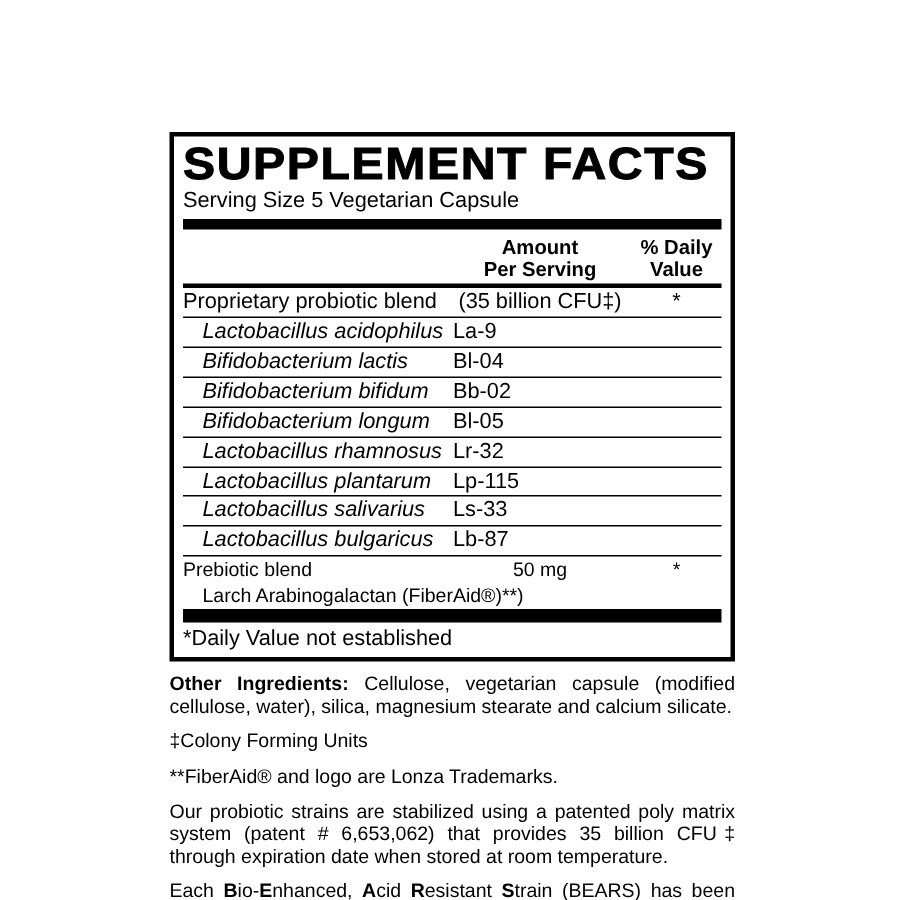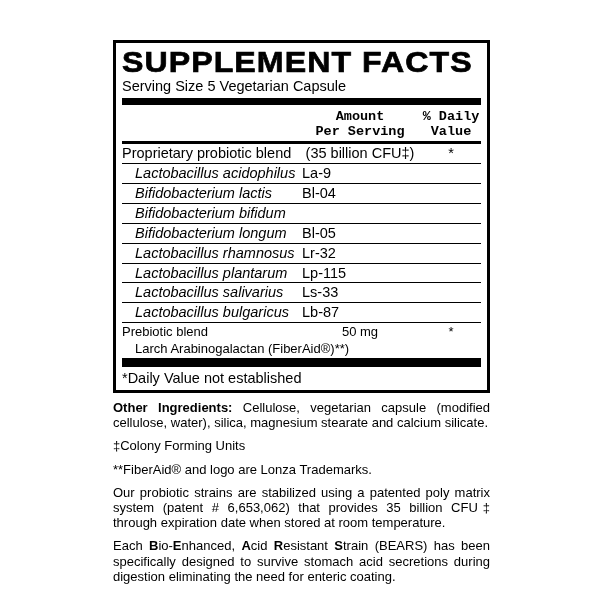--- a/index.html
+++ b/index.html
@@ -21,20 +21,21 @@
   .panel {
     position: absolute;
     left: 113px;
     top: 40px;
     width: 377px;
   }
   .facts-box {
     border: 3px solid #000;
     padding: 2px 6px 0 6px;
     box-sizing: border-box;
+    margin-top: 48px;
   }
   .title {
     font-size: 30px;
     font-weight: bold;
     letter-spacing: 1px;
     line-height: 1.0;
     white-space: nowrap;
     transform: scaleX(1.07);
     transform-origin: left center;
     -webkit-text-stroke: 0.7px #000;
@@ -54,21 +55,20 @@
     background: #000;
     margin-top: 2px;
   }
   .hdr-row {
     display: flex;
     align-items: flex-end;
     font-weight: bold;
     font-size: 13.5px;
     line-height: 1.12;
     padding: 4px 0 2px 0;
-    font-family: Liberation Mono, monospace;
   }
   .hdr-spacer { flex: 1; }
   .col-amt { width: 122px; text-align: center; }
   .col-dv  { width: 60px;  text-align: center; }
   .hdr-divider {
     height: 3px;
     background: #000;
   }
   .row {
     display: flex;
@@ -147,20 +147,21 @@
       <div class="row strain">
         <span class="strain-name">Lactobacillus acidophilus</span>
         <span class="strain-code">La-9</span>
       </div>
       <div class="row strain">
         <span class="strain-name">Bifidobacterium lactis</span>
         <span class="strain-code">Bl-04</span>
       </div>
       <div class="row strain">
         <span class="strain-name">Bifidobacterium bifidum</span>
+        <span class="strain-code">Bb-02</span>
       </div>
       <div class="row strain">
         <span class="strain-name">Bifidobacterium longum</span>
         <span class="strain-code">Bl-05</span>
       </div>
       <div class="row strain">
         <span class="strain-name">Lactobacillus rhamnosus</span>
         <span class="strain-code">Lr-32</span>
       </div>
       <div class="row strain">

